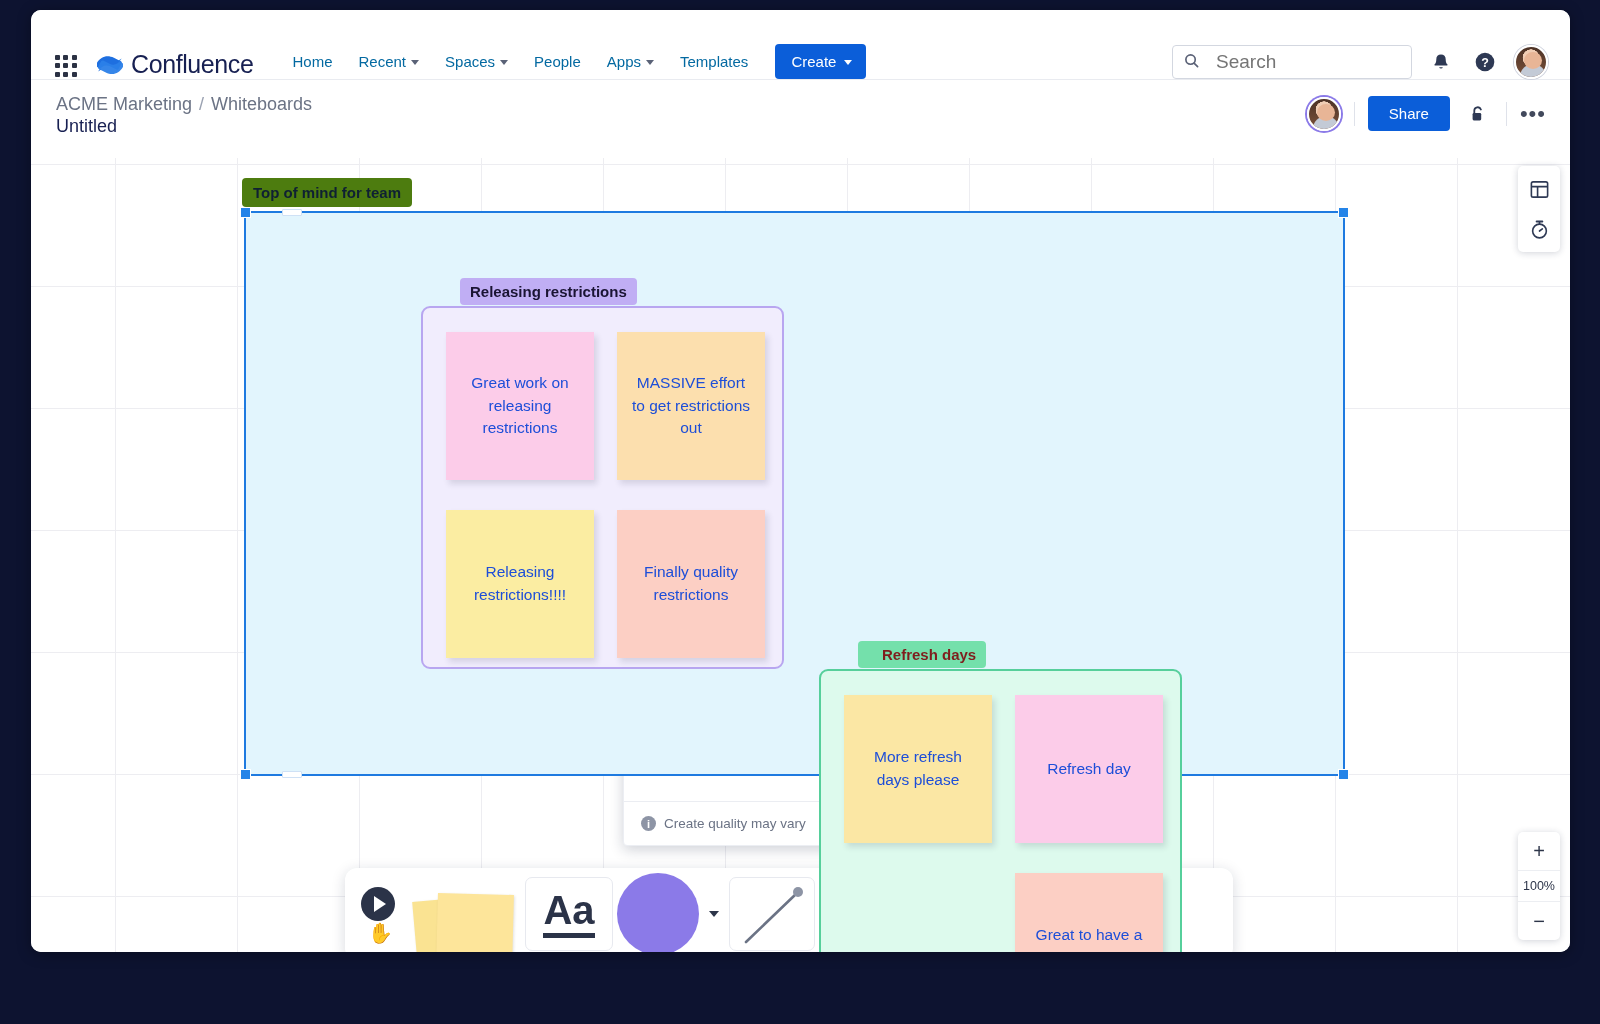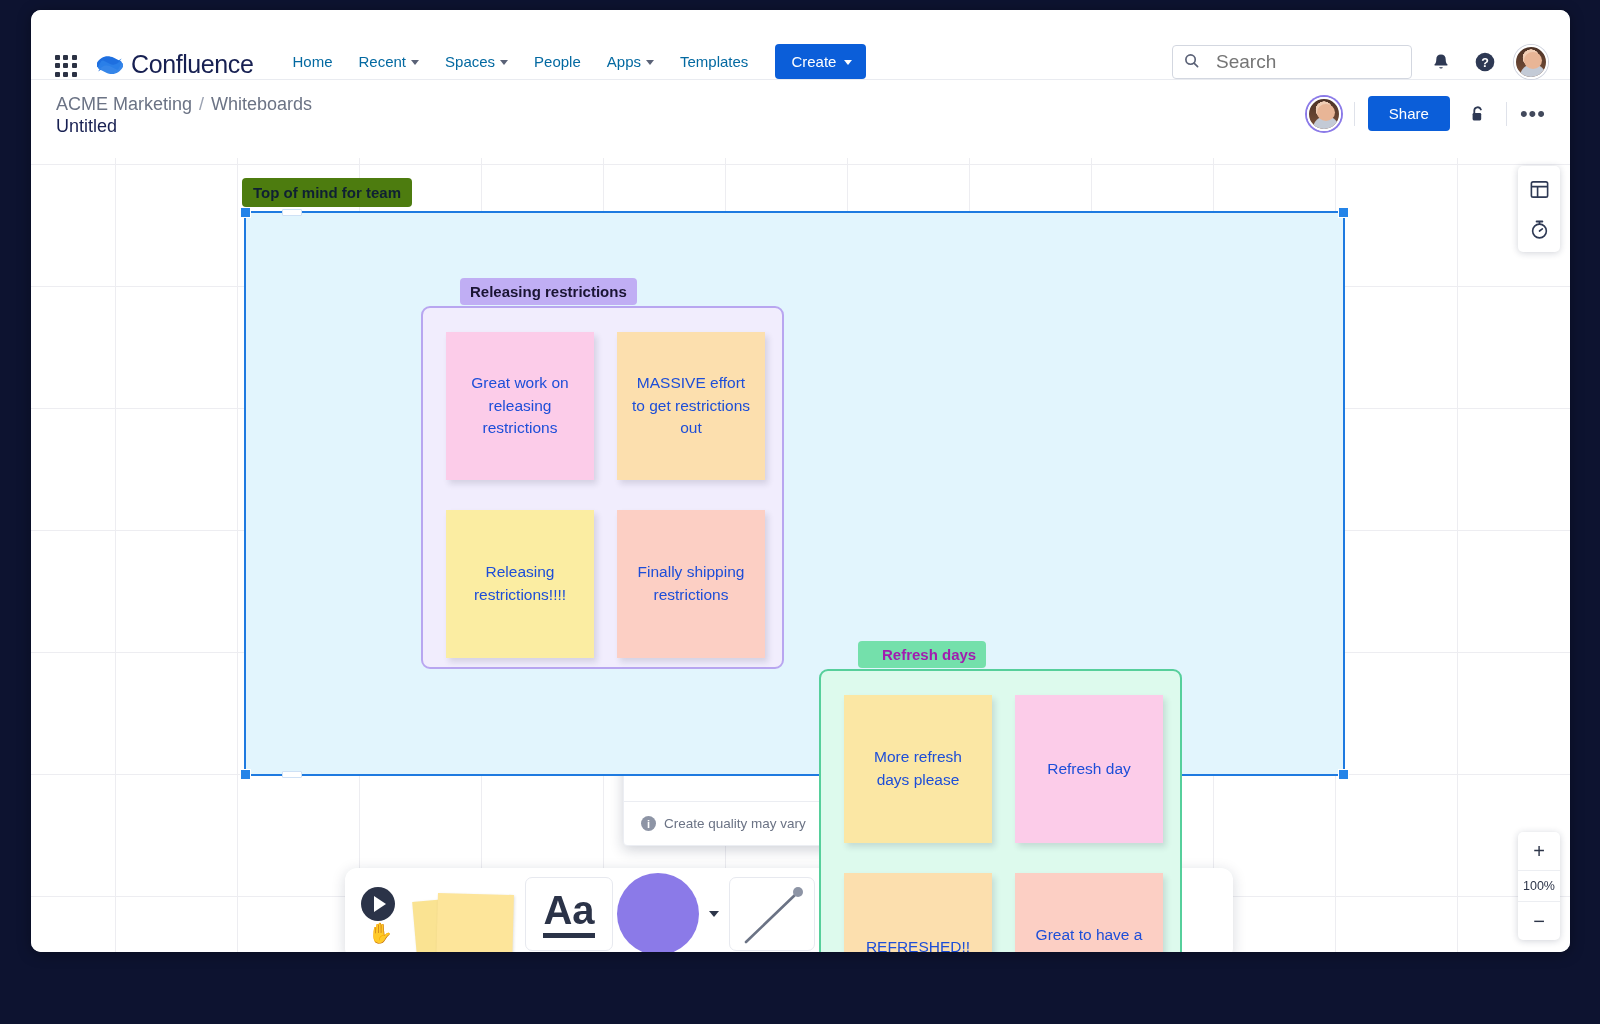--- a/index.html
+++ b/index.html
@@ -108,21 +108,21 @@
     position:absolute; top:-30px; left:2px;
     font-size:15px; font-weight:700; padding:5px 10px; border-radius:4px;
     white-space:nowrap;
     margin-left:35px;
   }
   #group-left { left:390px; top:148px; width:363px; height:363px;
     background:#f1edfd; border:2px solid #b8a6f0; }
   #group-left .group-label { background:#c0aef4; color:#1a1433; }
   #group-right { left:788px; top:148px; width:363px; height:363px;
     background:#ddfaed; border:2px solid #56cf9b; }
-  #group-right .group-label { background:#74e0ab; color:#a21caf;padding-left:24px; }
+  #group-right .group-label { background:#74e0ab; color:#7f1d1d;padding-left:24px; }
 
   
   .sticky {
     position:absolute; width:148px; height:148px;
     display:flex; align-items:center; justify-content:center; text-align:center;
     font-size:15.5px; line-height:1.47; color:#1d4ed8;
     padding:8px 12px;
     box-shadow: 3px 4px 6px rgba(40,40,70,.14);
   }
   .s-r1 { top:24px; } .s-r2 { top:202px; }
@@ -317,28 +317,27 @@
       <span class="handle h-br"></span>
       <span class="edge-handle eh-top"></span>
       <span class="edge-handle eh-bot"></span>
     </div>
 
     <div class="group above" id="group-left">
       <div class="group-label">Releasing restrictions</div>
       <div class="sticky s-r1 s-c1" style="background:#fccce9">Great work on releasing restrictions</div>
       <div class="sticky s-r1 s-c2" style="background:#fcdfae">MASSIVE effort to get restrictions out</div>
       <div class="sticky s-r2 s-c1" style="background:#fbeda2">Releasing restrictions!!!!</div>
-      <div class="sticky s-r2 s-c2" style="background:#fccfc4">Finally shipping restrictions</div>
+      <div class="sticky s-r2 s-c2" style="background:#fccfc4">Finally quality restrictions</div>
     </div>
 
     <div class="group above" id="group-right">
       <div class="group-label">Refresh days</div>
       <div class="sticky s-r1 s-c1" style="background:#fbe7a4">More refresh days please</div>
       <div class="sticky s-r1 s-c2" style="background:#fccce9">Refresh day</div>
-      <div class="sticky s-r2 s-c1" style="background:#fcdfae">REFRESHED!!</div>
       <div class="sticky s-r2 s-c2" style="background:#fccfc4">Great to have a long weekend!!</div>
     </div>
 
     <div id="ai-card">
       <div id="ai-top">
         <div class="thumbs">
           <span>
             <svg width="21" height="21" viewBox="0 0 22 22">
                 <path d="M6 10.2h2.2l3-5.4c.4-.8 1.7-.6 1.7.5v3.4h3.7c1 0 1.7.9 1.5 1.8l-1.1 5c-.1.7-.8 1.2-1.5 1.2H6z" fill="none" stroke="#2e3954" stroke-width="1.5" stroke-linejoin="round"></path>
                 <rect x="3" y="10.2" width="3" height="6.5" rx=".7" fill="none" stroke="#2e3954" stroke-width="1.5"></rect>

